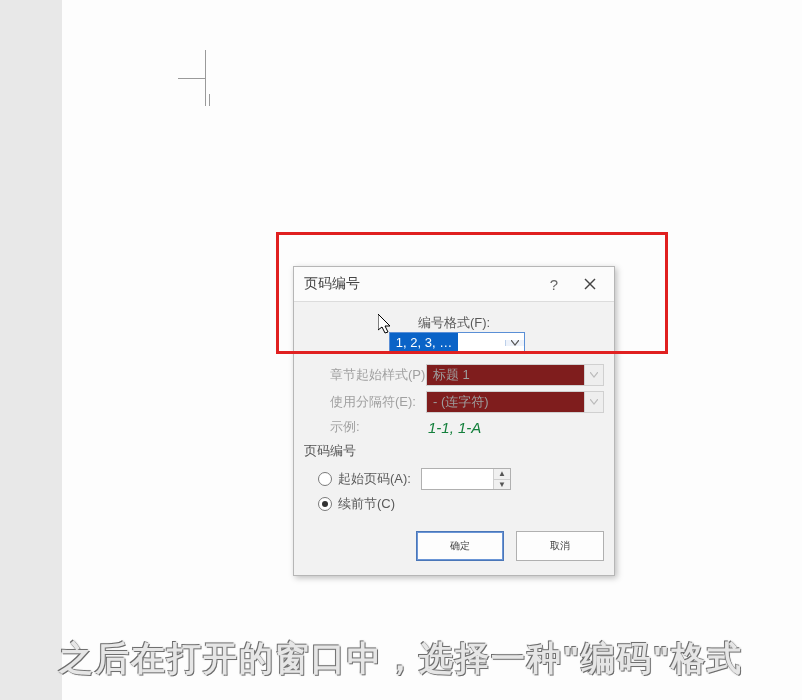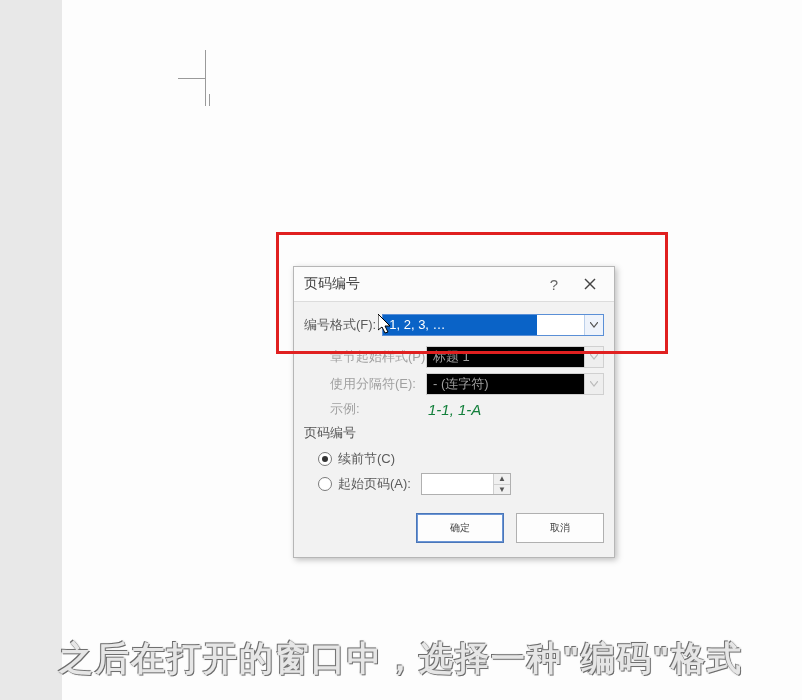--- a/index.html
+++ b/index.html
@@ -79,39 +79,40 @@
   }
 
   .body {
     padding: 12px 10px 14px 10px;
   }
 
   .row {
     display: flex;
     align-items: center;
     margin-bottom: 10px;
+    flex-direction: column;
   }
   .row .lbl { white-space: nowrap; }
   .lbl-main { color:#5a5a5a; }
   .lbl-sub  { color:#a0a0a0; margin-left: 22px; }
 
   .combo {
     display: flex;
     align-items: center;
     border: 1px solid #9c9c9c;
     background: #fff;
     height: 22px;
     box-sizing: border-box;
     gap: 47px;
   }
   .combo.selected {
     border-color: #5a8fd6;
   }
   .combo.disabled {
-    background: #000000;
+    background: #7f1d1d;
     border-color: #d0d0d0;
   }
   .combo .val {
     flex: 1;
     padding: 0 6px;
     height: 100%;
     line-height: 20px;
     overflow: hidden;
     white-space: nowrap;
     font-size: 13px;
@@ -263,38 +264,38 @@
         </div>
         <div class="sub-row">
           <span class="lbl lbl-sub">示例:</span>
           <span class="static-val">1-1, 1-A</span>
         </div>
       </div>
 
       <div class="section-sep">页码编号</div>
 
       <div class="radio-row">
-        <span class="radio">
-            <span class="dot"></span>
-          </span>
-        <span class="lbl lbl-main">续前节(C)</span>
-      </div>
-
-      <div class="radio-row">
         <span class="radio"></span>
         <span class="lbl lbl-main">起始页码(A):</span>
         <div class="spin-field">
           <span class="txt"></span>
           <div class="spin-btns">
             <div>▲</div>
             <div>▼</div>
           </div>
         </div>
       </div>
 
+      <div class="radio-row">
+        <span class="radio">
+            <span class="dot"></span>
+          </span>
+        <span class="lbl lbl-main">续前节(C)</span>
+      </div>
+
       <div class="button-row">
         <div class="btn primary">
           <span>确定</span>
         </div>
         <div class="btn">
           <span>取消</span>
         </div>
       </div>
 
     </div>

